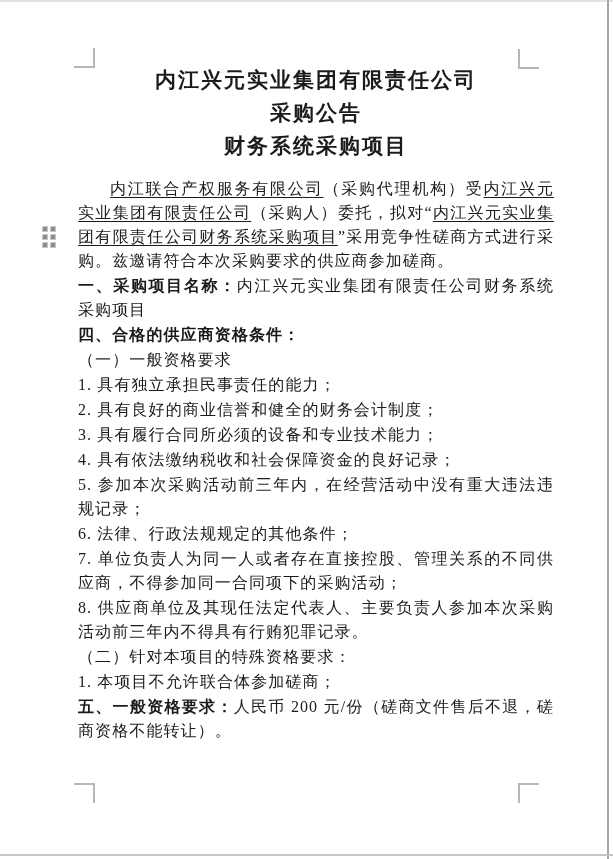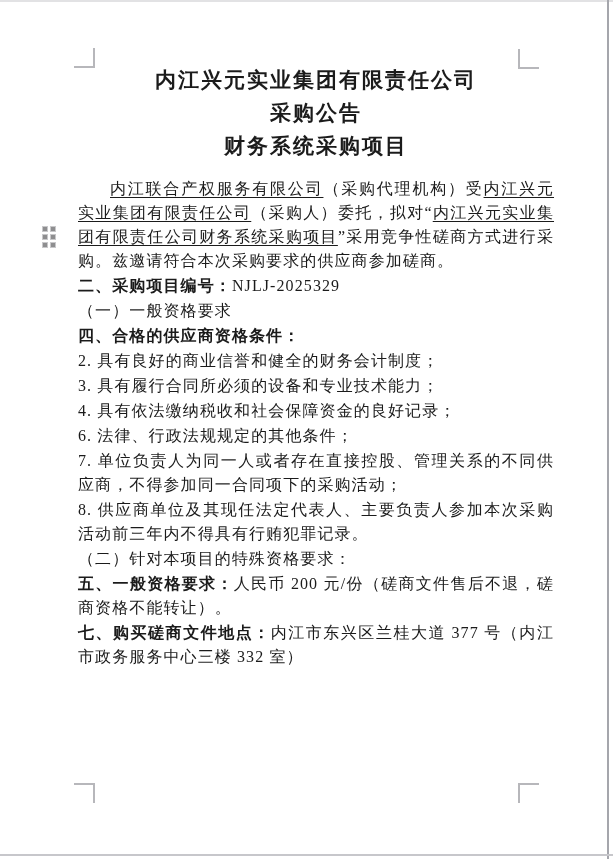--- a/index.html
+++ b/index.html
@@ -58,36 +58,38 @@
     <div class="doc-title">
       <div class="title-line">内江兴元实业集团有限责任公司</div>
       <div class="title-line">采购公告</div>
       <div class="title-line">财务系统采购项目</div>
     </div>
 
     <div class="body-text">
 
       <p class="indent"><span class="u">内江联合产权服务有限公司</span><span>（采购代理机构）受</span><span class="u">内江兴元实业集团有限责任公司</span><span>（采购人）委托，拟对“</span><span class="u">内江兴元实业集团有限责任公司财务系统采购项目</span><span>”采用竞争性磋商方式进行采购。兹邀请符合本次采购要求的供应商参加磋商。</span></p>
 
-
-      <p><b>二、采购项目编号：</b><span>NJLJ-2025329</span></p>
+      <p><b>一、采购项目名称：</b><span>内江兴元实业集团有限责任公司财务系统采购项目</span></p>
 
 
-      <p>（一）一般资格要求</p>
 
       <p><b>四、合格的供应商资格条件：</b></p>
+
+      <p>（一）一般资格要求</p>
+      <p>1. 具有独立承担民事责任的能力；</p>
       <p>2. 具有良好的商业信誉和健全的财务会计制度；</p>
       <p>3. 具有履行合同所必须的设备和专业技术能力；</p>
       <p>4. 具有依法缴纳税收和社会保障资金的良好记录；</p>
+      <p>5. 参加本次采购活动前三年内，在经营活动中没有重大违法违规记录；</p>
       <p>6. 法律、行政法规规定的其他条件；</p>
       <p>7. 单位负责人为同一人或者存在直接控股、管理关系的不同供应商，不得参加同一合同项下的采购活动；</p>
       <p>8. 供应商单位及其现任法定代表人、主要负责人参加本次采购活动前三年内不得具有行贿犯罪记录。</p>
 
       <p>（二）针对本项目的特殊资格要求：</p>
+      <p>1. 本项目不允许联合体参加磋商；</p>
 
       <p><b>五、一般资格要求：</b><span>人民币 200 元/份（磋商文件售后不退，磋商资格不能转让）。</span></p>
 
 
-      <p><b>七、购买磋商文件地点：</b><span>内江市东兴区兰桂大道 377 号（内江市政务服务中心三楼 332 室）</span></p>
 
     </div>
   </div>
 </div>
 
 </body></html>

